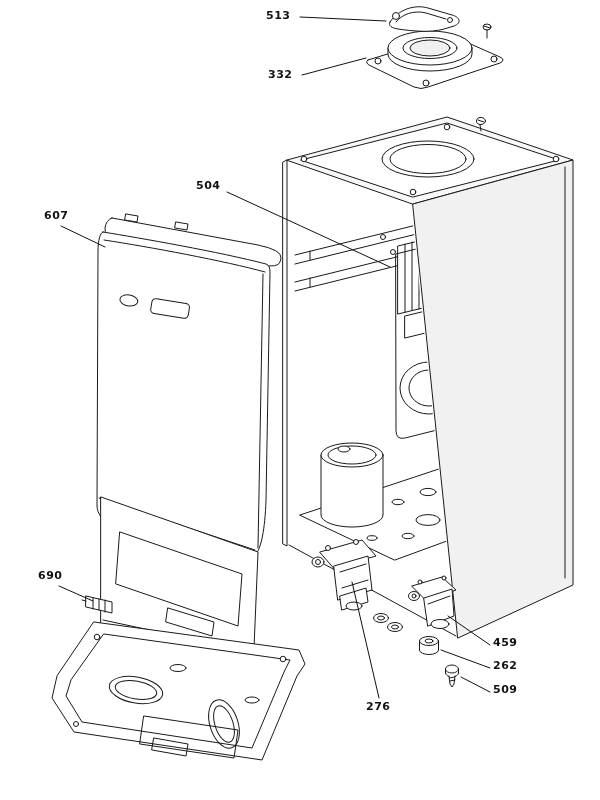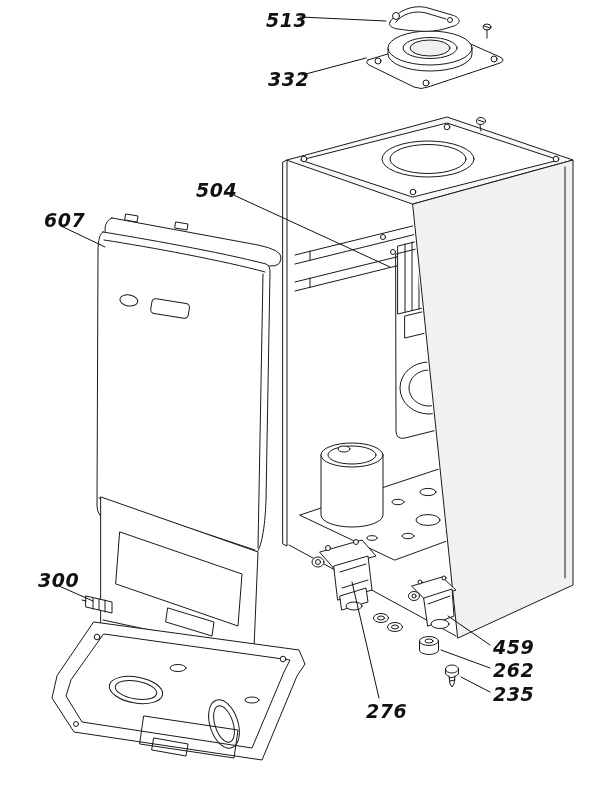--- a/index.html
+++ b/index.html
@@ -15,26 +15,25 @@
     font-family: "DejaVu Sans", sans-serif;
     overflow: hidden;
   }
   .stage > svg {
     position: absolute;
     left: 0;
     top: 0;
   }
   .callout {
     position: absolute;
-    font-size: 19px;
+    font-size: 11px;
     font-weight: 700;
     color: #111111;
     letter-spacing: 0.5px;
     user-select: none;
-    font-style: italic;
   }
 </style>
 </head>
 <body>
 
 <div class="stage">
 
   <svg width="600" height="800" viewBox="0 0 600 800">
     <defs>
       <clipPath id="cavity">
@@ -254,19 +253,19 @@
         <line x1="490" y1="692" x2="461" y2="677"></line>
         <line x1="379" y1="698" x2="352" y2="582"></line>
       </g>
     </g>
   </svg>
 
   <div class="callout" style="left:266px; top:9px;">513</div>
   <div class="callout" style="left:268px; top:68px;">332</div>
   <div class="callout" style="left:196px; top:179px;">504</div>
   <div class="callout" style="left:44px;  top:209px;">607</div>
-  <div class="callout" style="left:38px;  top:569px;">300</div>
+  <div class="callout" style="left:38px;  top:569px;">690</div>
   <div class="callout" style="left:493px; top:636px;">459</div>
   <div class="callout" style="left:493px; top:659px;">262</div>
-  <div class="callout" style="left:493px; top:683px;">235</div>
+  <div class="callout" style="left:493px; top:683px;">509</div>
   <div class="callout" style="left:366px; top:700px;">276</div>
 
 </div>
 
 </body></html>

